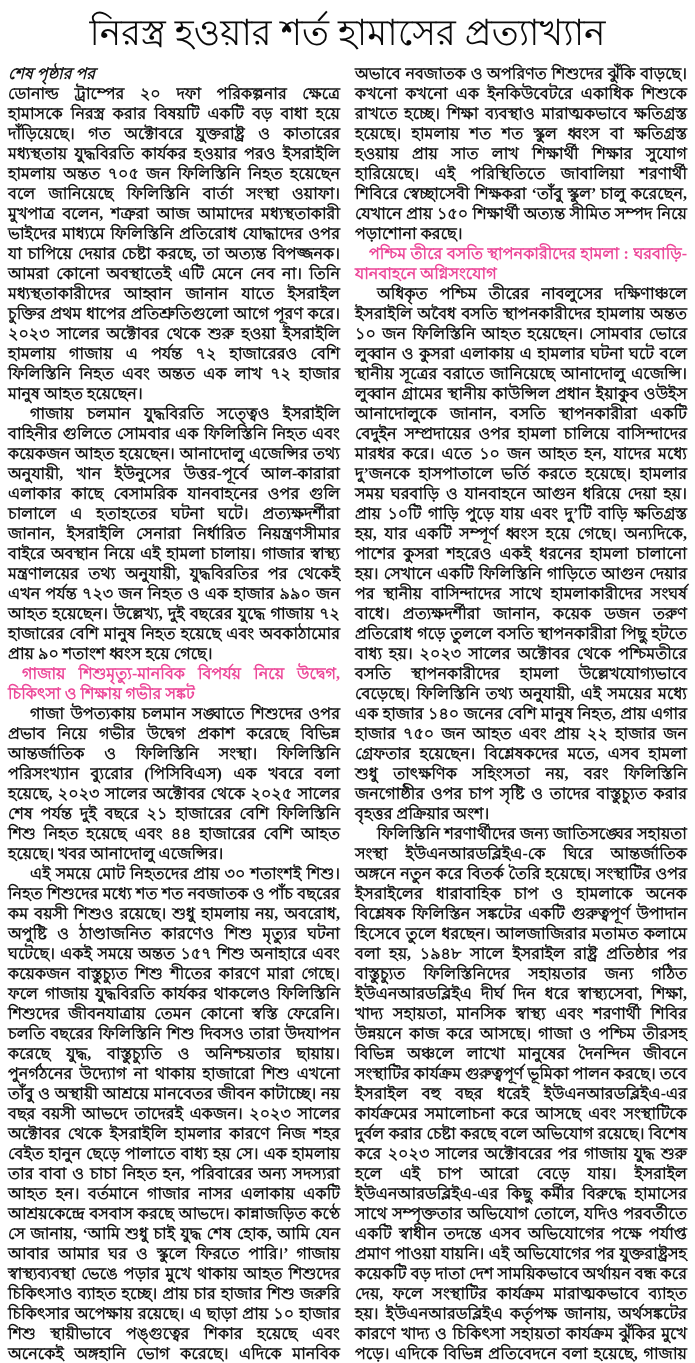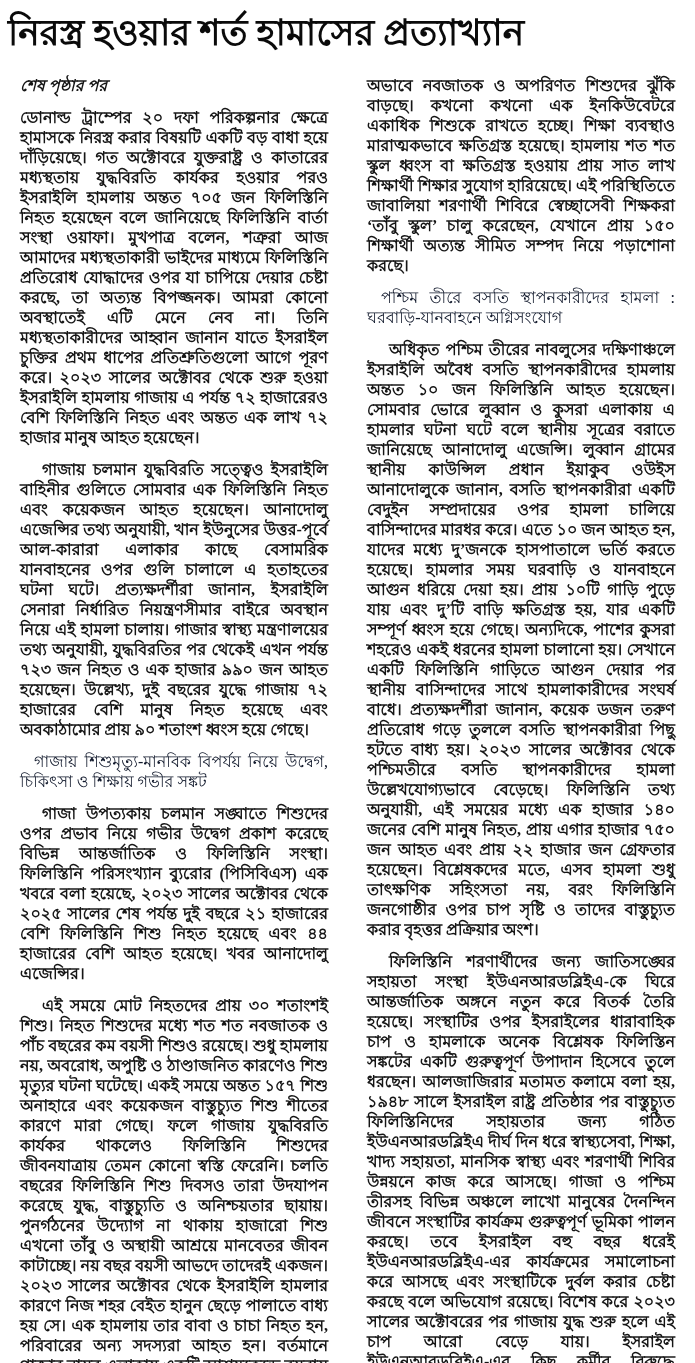--- a/index.html
+++ b/index.html
@@ -14,59 +14,59 @@
     margin: 0 auto;
     background: #ffffff;
     color: #141414;
     font-family: "Liberation Serif", "DejaVu Serif", serif;
     overflow: hidden;
     box-sizing: border-box;
     padding: 10px 8px 6px 8px;
   }
   .headline {
     margin: 2px 0 10px 0;
-    text-align: left;
+    text-align: center;
     font-size: 36px;
     line-height: 42px;
-    font-weight: 700;
+    font-weight: 400;
     color: #0a0a0a;
     letter-spacing: 0px;
   }
   .columns {
     display: flex;
     gap: 15px;
     align-items: flex-start;
   }
   .col {
     flex: 1 1 0;
     min-width: 0;
     text-align: justify;
     font-size: 16px;
     line-height: 20px;
     color: #151515;
   }
   .col p {
-    margin: 12px;
+    margin: 0;
   }
   .lead-in {
     font-weight: 700;
     font-style: italic;
     text-indent: 0;
   }
   .para {
     text-indent: 22px;
     font-weight: bold;
   }
   .para.no-indent {
     text-indent: 0;
   }
   .subhead {
-    font-weight: 400;
+    font-weight: 700;
     text-indent: 14px;
-    color: #0f172a;
+    color: #ec4899;
   }
 </style>
 </head>
 <body>
 
 <div class="page">
 
   <h1 class="headline">নিরস্ত্র হওয়ার শর্ত হামাসের প্রত্যাখ্যান</h1>
 
   <div class="columns">

